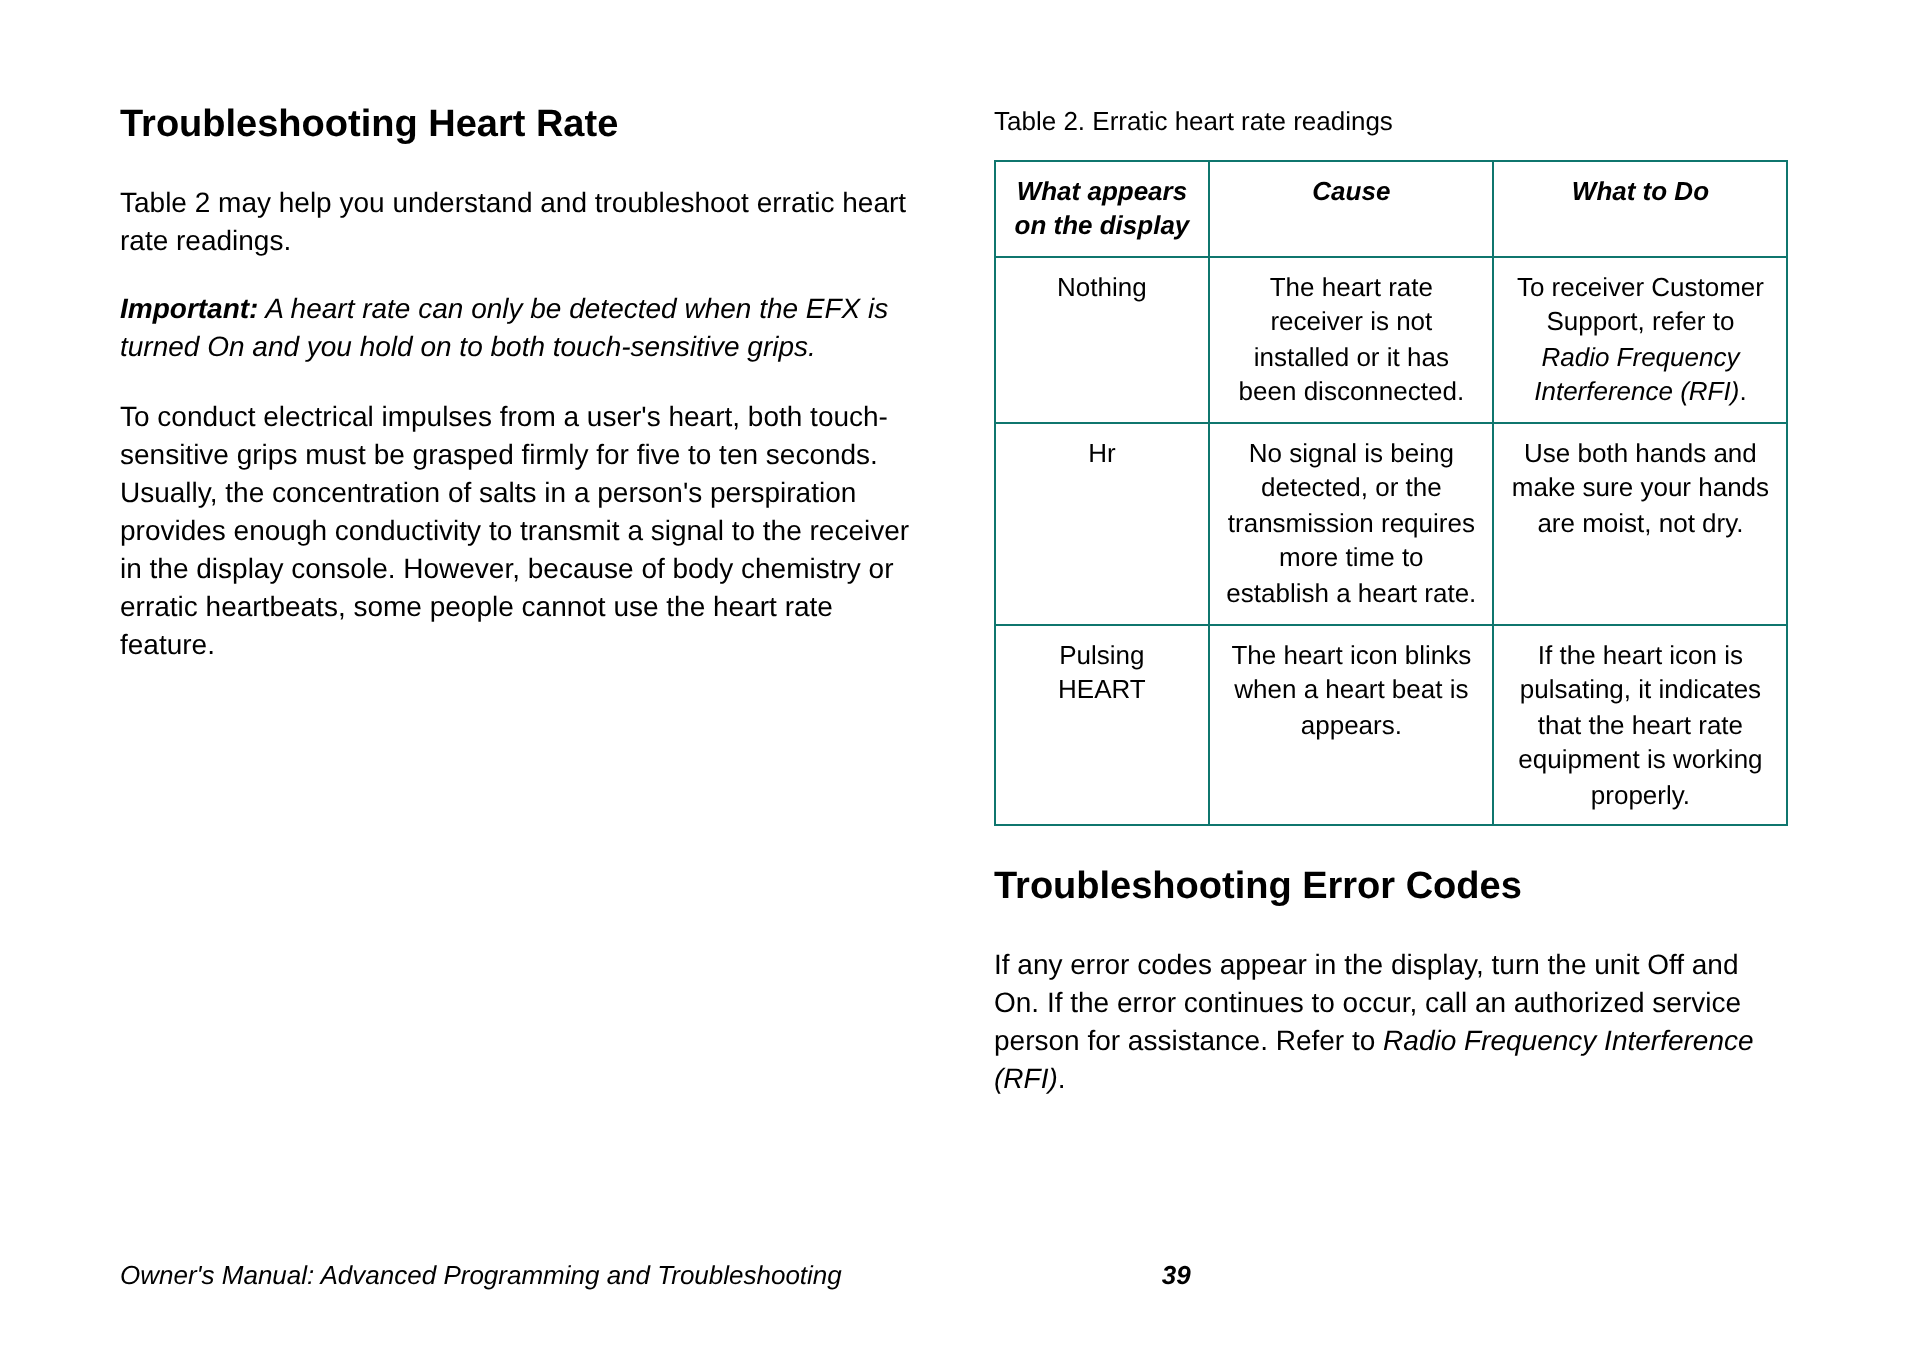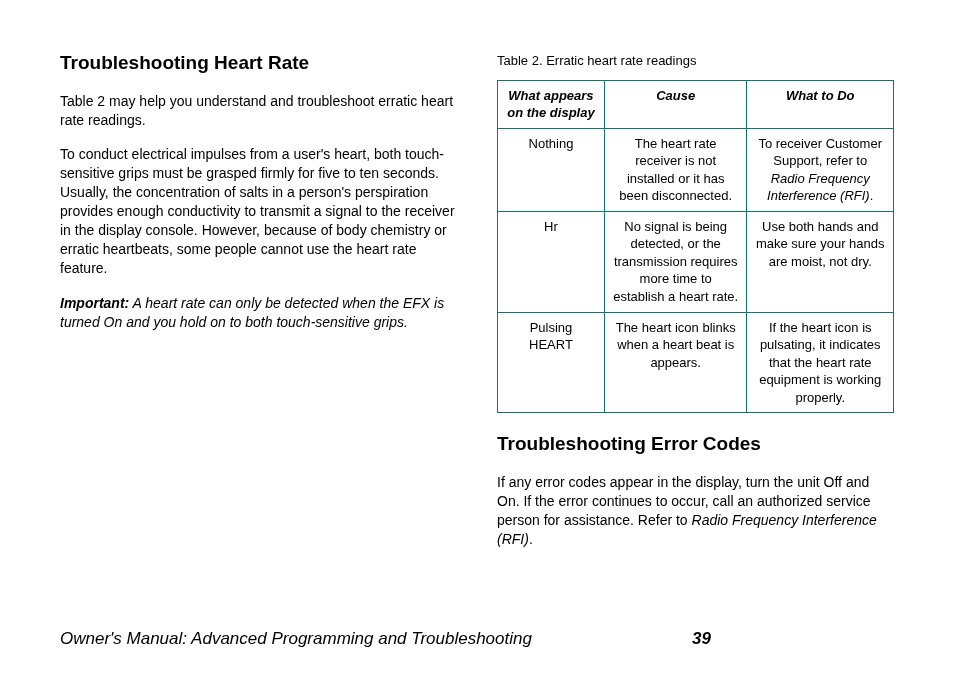--- a/index.html
+++ b/index.html
@@ -70,44 +70,44 @@
   col.c1 { width: 27%; }
   col.c2 { width: 36%; }
   col.c3 { width: 37%; }
   .rfi {
     font-style: italic;
   }
   .footer {
     display: flex;
     align-items: baseline;
     font-style: italic;
-    font-size: 17px;
+    font-size: 13px;
     margin-top: 20px;
   }
   .footer-title { flex: 0 0 auto; }
   .footer-page {
     font-weight: 700;
     margin-left: 160px;
     margin-top: 47px;
   }
   .sec2 h2 { margin-top: 18px; }
 </style>
 </head>
 <body>
 
 <div class="page">
   <div class="cols">
 
     <div class="col">
       <h2>Troubleshooting Heart Rate</h2>
       <p>Table 2 may help you understand and troubleshoot erratic heart rate readings.</p>
-      <p>To conduct electrical impulses from a user's heart, both touch-sensitive grips must be grasped firmly for five to ten seconds. Usually, the concentration of salts in a person's perspiration provides enough conductivity to transmit a signal to the receiver in the display console. However, because of body chemistry or erratic heartbeats, some people cannot use the heart rate feature.</p>
       <p>
         <span class="important-label">Important:</span><span class="important-text"> A heart rate can only be detected when the EFX is turned On and you hold on to both touch-sensitive grips.</span>
       </p>
+      <p>To conduct electrical impulses from a user's heart, both touch-sensitive grips must be grasped firmly for five to ten seconds. Usually, the concentration of salts in a person's perspiration provides enough conductivity to transmit a signal to the receiver in the display console. However, because of body chemistry or erratic heartbeats, some people cannot use the heart rate feature.</p>
     </div>
 
     <div class="col">
       <div class="table-caption">Table 2. Erratic heart rate readings</div>
 
       <table>
         <colgroup>
             <col class="c1">
             <col class="c2">
             <col class="c3">

